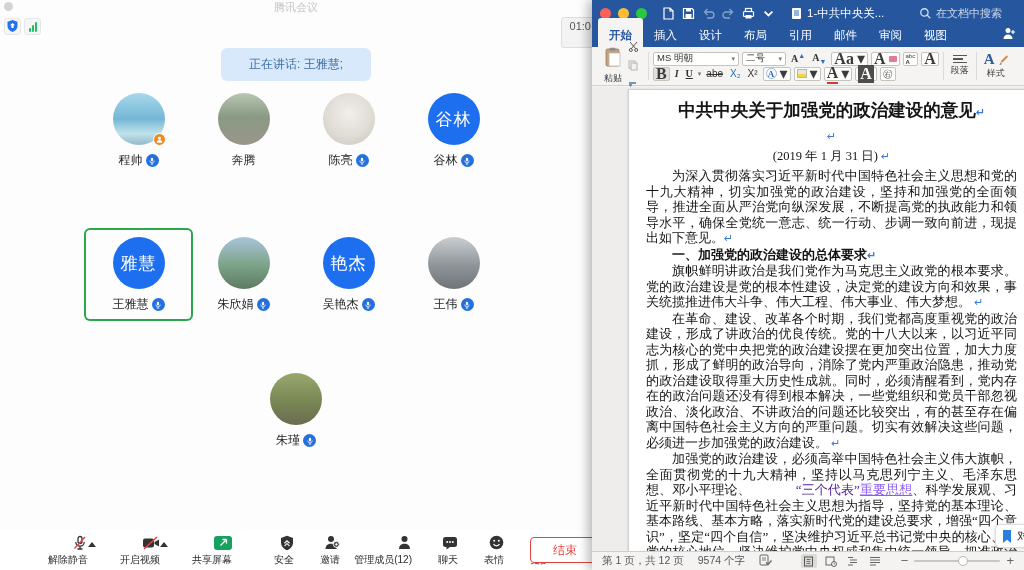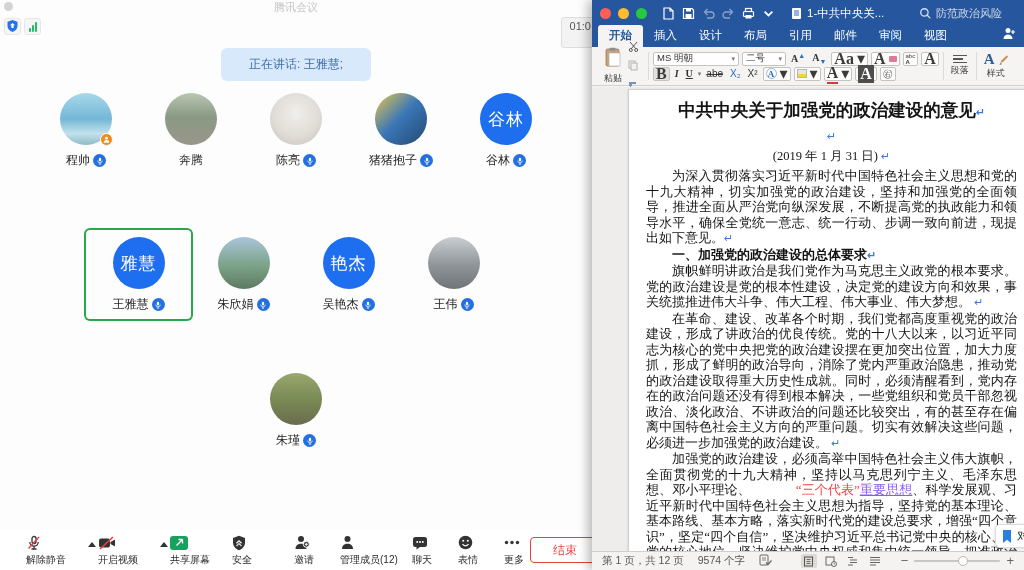--- a/index.html
+++ b/index.html
@@ -37,39 +37,39 @@
   .av-zhujin    { background:linear-gradient(180deg,#9aa86f 0%,#7a8a55 50%,#6b6b4f 100%); }
   .av-chenjinguang { background:linear-gradient(135deg,#d9b9a8 0%,#c08a7a 50%,#9a7a68 100%); }
   .host-badge { position:absolute; right:-1px; bottom:-1px; width:13px; height:13px; border-radius:50%; background:#f08c1e; border:1.5px solid #fff; display:flex; align-items:center; justify-content:center; }
   .host-badge svg { width:7px; height:7px; }
   .name-row { margin-top:7px; display:flex; align-items:center; gap:3px; }
   .pname { font-size:12px; color:#262626; white-space:nowrap; }
   .mic-badge { width:13px; height:13px; border-radius:50%; background:#2470e0; display:flex; align-items:center; justify-content:center; flex:none; }
   .mic-badge svg { width:8px; height:8px; }
 
   .m-toolbar { position:absolute; left:0; right:0; bottom:0; height:40px; background:#fff; display:flex; align-items:center; padding-left:26px; }
-  .t-item { display:flex; flex-direction:column; align-items:flex-start; justify-content:center; width:62px; height:40px; color:#2b2b2b; }
+  .t-item { display:flex; flex-direction:column; align-items:flex-end; justify-content:center; width:62px; height:40px; color:#2b2b2b; }
   .t-item .ticon { height:18px; display:flex; align-items:center; justify-content:center; }
   .t-item .tlabel { font-size:10px; color:#2b2b2b; white-space:nowrap; margin-top:1px; }
   .t-caret { width:0; height:0; border-left:4px solid transparent; border-right:4px solid transparent; border-bottom:5px solid #333; margin:0 2px 12px 0; align-self:center; }
   .share-ic { width:18px; height:14px; background:#17a05e; border-radius:3px; display:flex; align-items:center; justify-content:center; }
   .end-btn { position:absolute; left:530px; bottom:7px; width:70px; height:26px; border:1px solid #e5443e; border-radius:4px; background:#fff; color:#e5443e; font-size:12px; display:flex; align-items:center; justify-content:center; }
 
   
   .word { position:absolute; left:592px; top:0; width:432px; height:570px; background:#f5f4f2; box-shadow:-4px 0 10px rgba(0,0,0,.28); }
   .w-titlebar { height:26px; background:#26579e; display:flex; align-items:center; padding:0 8px; gap:7px; }
   .tl { width:11px; height:11px; border-radius:50%; }
   .tl-close{background:#ff5f57;} .tl-min{background:#febc2e;} .tl-max{background:#28c840;}
   .tb-ic { display:flex; align-items:center; justify-content:center; height:16px; }
   .tb-ic svg { width:13px; height:13px; }
   .tb-dim { opacity:.45; }
   .w-docname { display:flex; align-items:center; gap:4px; color:#fff; font-size:11.5px; margin-left:8px; white-space:nowrap; }
   .w-search { margin-left:auto; margin-right:14px; display:flex; align-items:center; gap:4px; color:rgba(255,255,255,.75); font-size:11px; }
   .w-tabs { height:21px; background:#26579e; display:flex; align-items:flex-end; padding-left:6px; }
-  .wtab { padding:3px 11px 4px; font-size:11.5px; color:#fff; white-space:nowrap; }
+  .wtab { padding:10px 11px 4px; font-size:11.5px; color:#fff; white-space:nowrap; }
   .wtab.active { background:#f5f4f2; color:#26579e; font-weight:bold; border-radius:3px 3px 0 0; }
   .w-share { margin-left:auto; margin-right:8px; padding-bottom:3px; }
 
   .w-ribbon { height:39px; border-bottom:1px solid #d3d1cf; display:flex; align-items:stretch; padding:2px 4px 2px 6px; color:#3b3b3b; }
   .rb-group { display:flex; align-items:center; }
   .rb-sep { width:1px; background:#dddbd8; margin:3px 4px; }
   .rb-paste { flex-direction:column; justify-content:center; width:30px; }
   .rb-paste .rlabel { font-size:9px; margin-top:1px; }
   .rb-clipcol { display:flex; flex-direction:column; justify-content:center; gap:1px; width:16px; }
   .rb-fontgrp { display:flex; flex-direction:column; justify-content:center; gap:1px; }
@@ -90,21 +90,21 @@
 
   .w-docarea { position:absolute; top:87px; left:0; right:0; bottom:19px; background:#eeedec; overflow:hidden; }
   .page { position:absolute; left:36px; top:2px; width:470px; height:560px; background:#fff; border:1px solid #d2d0ce; box-shadow:0 1px 3px rgba(0,0,0,.12); }
   .doc { padding:8px 0 0 17px; width:388px; font-family:"Liberation Serif","DejaVu Serif",serif; color:#141414; }
   .doc-title { font-size:17.5px; font-weight:bold; text-align:center; line-height:24px; white-space:nowrap; }
   .doc-blank { text-align:center; line-height:20px; }
   .doc-date { font-size:12.5px; text-align:center; line-height:19px; margin-bottom:2px; }
   .doc p { font-size:13px; line-height:15.5px; text-align:justify; text-indent:2em; }
   .doc .h1 { font-weight:bold; }
   .pilcrow { color:#3a7ad9; font-size:11px; font-family:"DejaVu Sans",sans-serif; }
-  .lnk-red { color:#ef4444;margin-left:45px; }
+  .lnk-red { color:#4c1d95;margin-left:45px; }
   .lnk-blue { color:#8b5cf6; text-decoration:underline; }
 
   .bookmark-pop { position:absolute; left:403px; top:524px; width:46px; height:24px; background:#fff; border:1px solid #dcdcdc; border-radius:5px; box-shadow:0 1px 4px rgba(0,0,0,.15); display:flex; align-items:center; gap:5px; padding:0 6px; font-size:12px; color:#333; z-index:5; }
 
   .w-status { position:absolute; left:0; right:0; bottom:0; height:19px; background:#f4f3f1; border-top:1px solid #d0cecb; display:flex; align-items:center; padding:0 10px; font-size:10.5px; color:#555; gap:14px; }
   .vw-icons { display:flex; align-items:center; gap:6px; margin-left:auto; }
   .vw { width:16px; height:14px; display:flex; align-items:center; justify-content:center; border-radius:2px; }
   .vw.active { background:#dcdad7; }
   .zoom-ctl { display:flex; align-items:center; gap:6px; margin-left:4px; color:#666; }
   .zslider { position:relative; width:86px; height:2px; background:#c9c7c4; border-radius:1px; }
@@ -174,32 +174,20 @@
           <span class="pname">陈亮</span>
           <span class="mic-badge">
               <svg viewBox="0 0 10 10">
                 <rect x="3.6" y="1" width="2.8" height="4.6" rx="1.4" fill="#fff"></rect>
                 <path d="M2.2 4.5 a2.8 2.8 0 0 0 5.6 0 M5 7.3 V9 M3.6 9 H6.4" stroke="#fff" stroke-width=".9" fill="none"></path>
               </svg>
             </span>
         </div>
       </div>
       <div class="tile">
-        <div class="avatar av-zhuzhu"></div>
-        <div class="name-row">
-          <span class="pname">猪猪抱子</span>
-          <span class="mic-badge">
-              <svg viewBox="0 0 10 10">
-                <rect x="3.6" y="1" width="2.8" height="4.6" rx="1.4" fill="#fff"></rect>
-                <path d="M2.2 4.5 a2.8 2.8 0 0 0 5.6 0 M5 7.3 V9 M3.6 9 H6.4" stroke="#fff" stroke-width=".9" fill="none"></path>
-              </svg>
-            </span>
-        </div>
-      </div>
-      <div class="tile">
         <div class="avatar solid">
             <span>谷林</span>
           </div>
         <div class="name-row">
           <span class="pname">谷林</span>
           <span class="mic-badge">
               <svg viewBox="0 0 10 10">
                 <rect x="3.6" y="1" width="2.8" height="4.6" rx="1.4" fill="#fff"></rect>
                 <path d="M2.2 4.5 a2.8 2.8 0 0 0 5.6 0 M5 7.3 V9 M3.6 9 H6.4" stroke="#fff" stroke-width=".9" fill="none"></path>
               </svg>
@@ -429,21 +417,21 @@
         </span>
         <span>1-中共中央关...</span>
       </span>
       <span class="w-search">
         <span class="tb-ic">
           <svg viewBox="0 0 12 12">
               <circle cx="5" cy="5" r="3.4" fill="none" stroke="rgba(255,255,255,.8)" stroke-width="1.2"></circle>
               <line x1="7.6" y1="7.6" x2="10.5" y2="10.5" stroke="rgba(255,255,255,.8)" stroke-width="1.2"></line>
             </svg>
         </span>
-        <span>防范政治风险</span>
+        <span>在文档中搜索</span>
       </span>
     </div>
 
     <div class="w-tabs">
       <span class="wtab active">开始</span>
       <span class="wtab">插入</span>
       <span class="wtab">设计</span>
       <span class="wtab">布局</span>
       <span class="wtab">引用</span>
       <span class="wtab">邮件</span>

